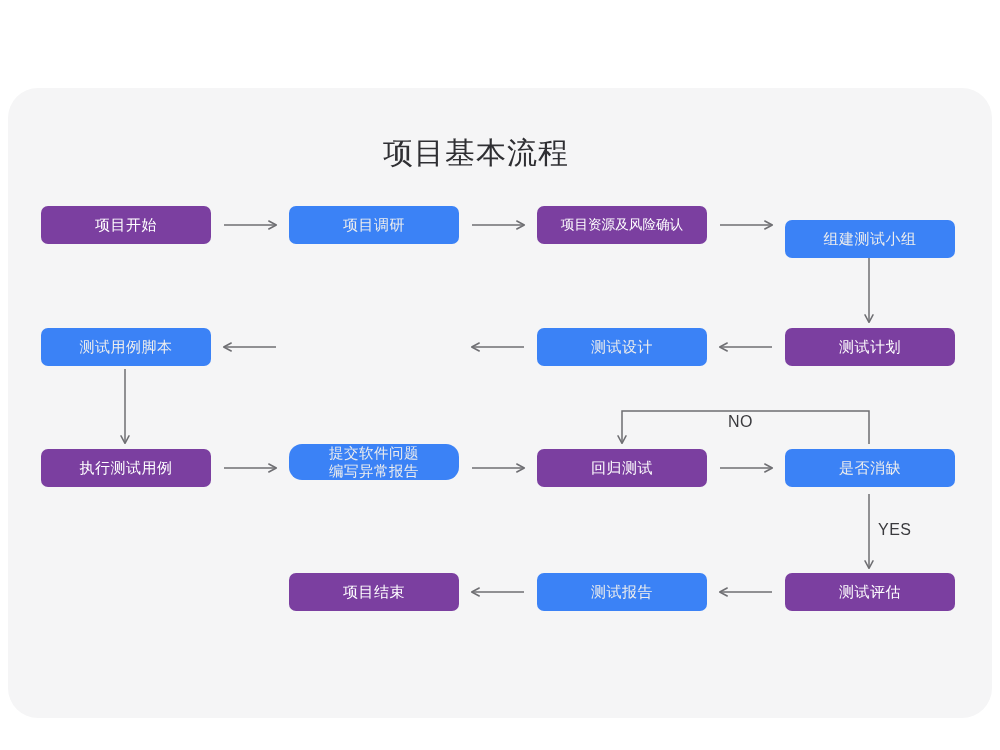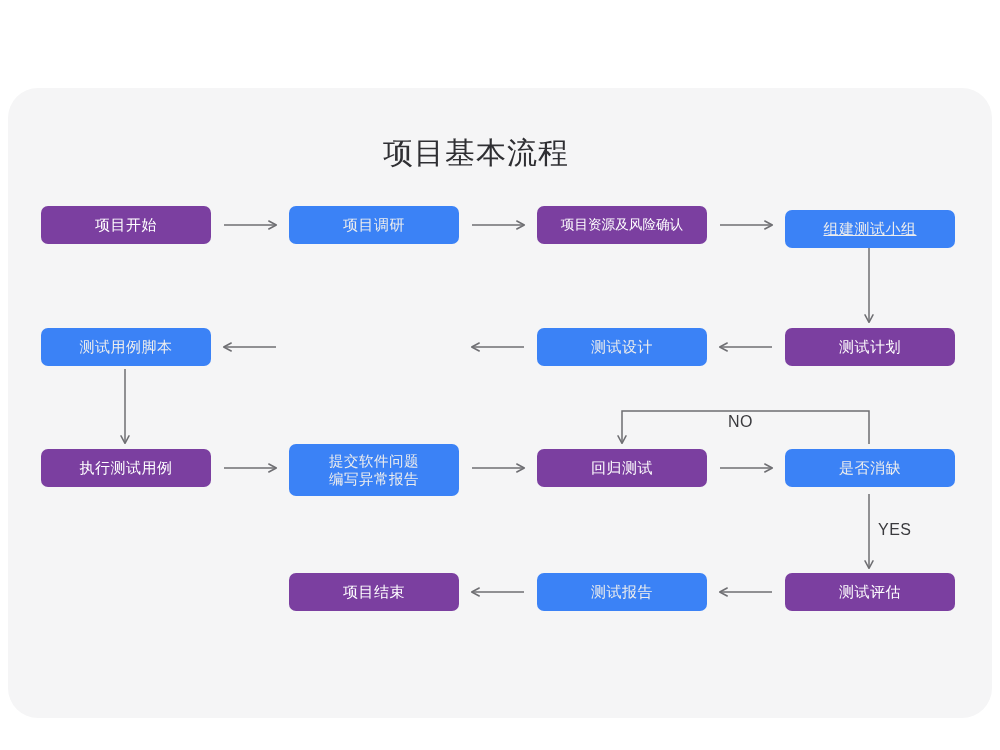--- a/index.html
+++ b/index.html
@@ -47,21 +47,21 @@
     white-space: pre-line;
   }
   .node.purple {
     background: #7b3fa0;
     color: #ffffff;
   }
   .node.gray {
     background: #3b82f6;
     color: #ededed;
   }
-  .node.tall { height: 52px; font-size: 14.5px; }
+  .node.tall { height: 36px; font-size: 14.5px; border-radius: 13px; }
   .node.small { font-size: 13.6px; letter-spacing: 0; }
 
   svg#wires {
     position: absolute;
     left: 0; top: 0;
     width: 1000px; height: 750px;
     pointer-events: none;
   }
   .lbl {
     position: absolute;
@@ -111,21 +111,21 @@
       <line x1="524" y1="592" x2="472" y2="592" marker-end="url(#ah)"></line>
     </g>
   </svg>
 
   <div class="lbl" style="left:728px; top:413px;">NO</div>
   <div class="lbl" style="left:878px; top:521px;">YES</div>
 
   <div class="node purple" style="left:41px;  top:206px;">项目开始</div>
   <div class="node gray" style="left:289px; top:206px;">项目调研</div>
   <div class="node purple small" style="left:537px; top:206px;">项目资源及风险确认</div>
-  <div class="node gray" style="left:785px; top:210px;text-decoration:underline;">组建测试小组</div>
+  <div class="node gray" style="left:785px; top:220px;">组建测试小组</div>
 
   <div class="node gray" style="left:41px;  top:328px;">测试用例脚本</div>
   <div class="node gray" style="left:537px; top:328px;">测试设计</div>
   <div class="node purple" style="left:785px; top:328px;">测试计划</div>
 
   <div class="node purple" style="left:41px;  top:449px;">执行测试用例</div>
   <div class="node gray tall" style="left:289px; top:444px;">提交软件问题
 编写异常报告</div>
   <div class="node purple" style="left:537px; top:449px;">回归测试</div>
   <div class="node gray" style="left:785px; top:449px;">是否消缺</div>

